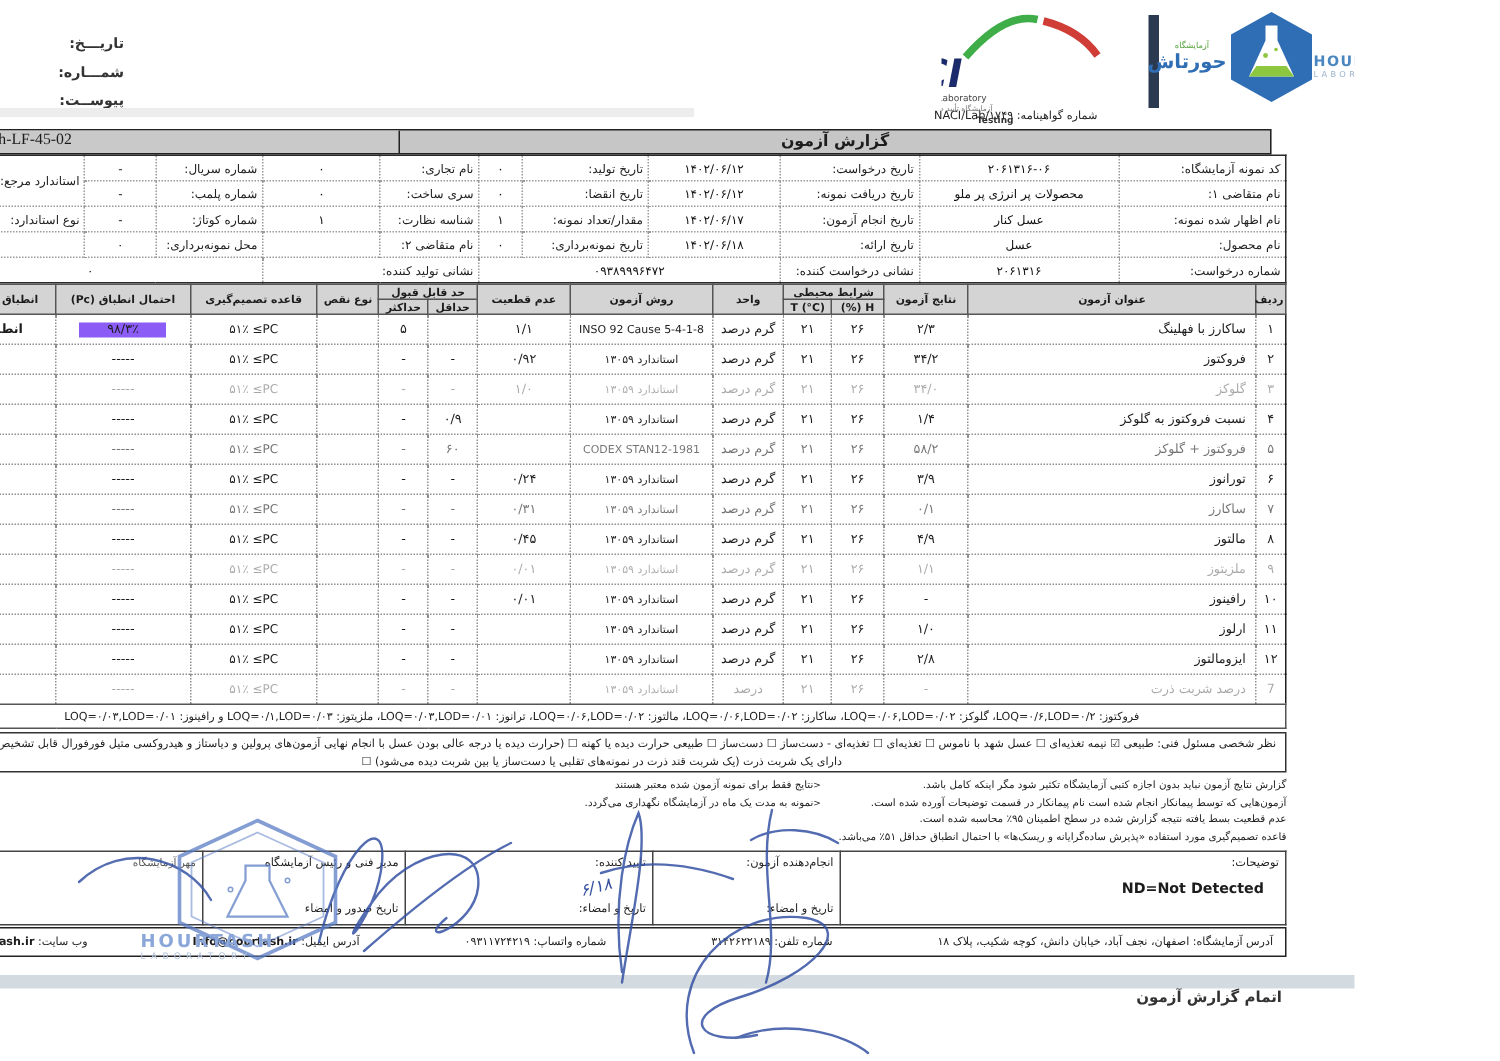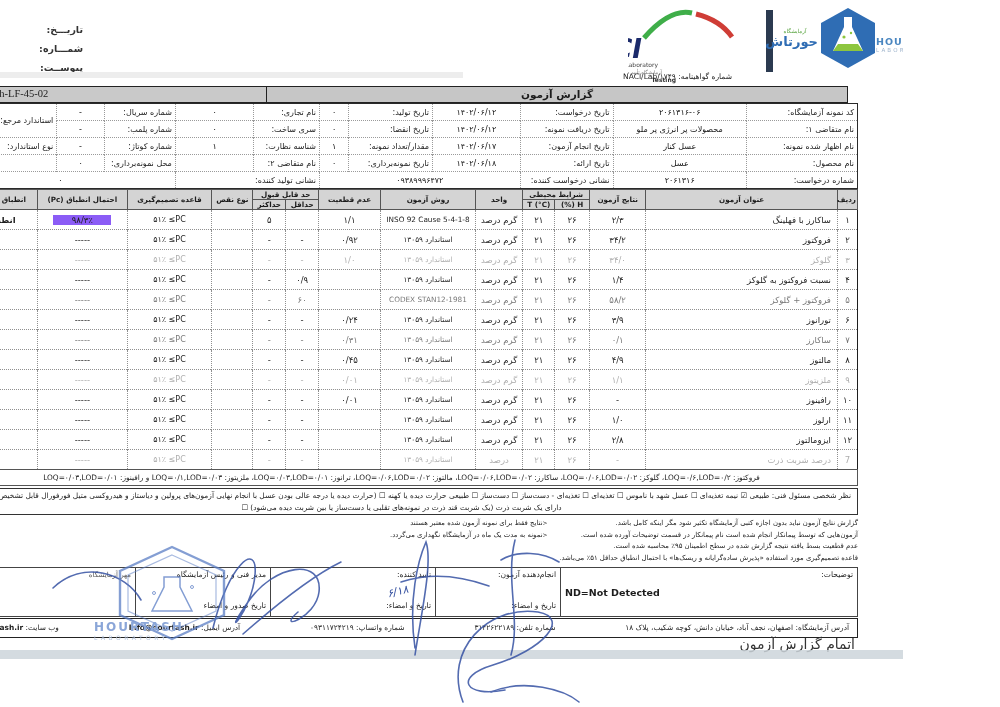--- a/index.html
+++ b/index.html
@@ -52,26 +52,26 @@
   .disc{width:913px;display:flex;margin-top:3px;font-size:6.9px;line-height:1.55;color:#222;}
   .disc .col-r{width:34%;}
   .disc .col-l{width:40%;}
   .disc .spacer{width:26%;}
   .disc div p{margin:0 0 1px 0;}
   .disc .col-l p::before{content:"\003C ";font-size:6px;}
   
   .sigs{width:913px;table-layout:fixed;border:1.3px solid #2a2a2a;margin-top:2px;font-size:7.6px;}
   .sigs td{border:1px solid #444;height:44px;vertical-align:top;padding:2px 4px;position:relative;}
   .sigs .two{display:flex;flex-direction:column;justify-content:space-between;height:40px;}
-  .nd{direction:ltr;text-align:left;font-size:9.5px;font-weight:bold;margin-top:8px;padding-right:10px;}
+  .nd{direction:ltr;text-align:right;font-size:9.5px;font-weight:bold;margin-top:8px;padding-right:10px;}
   
   .contact{width:913px;height:20px;border:1.3px solid #222;margin-top:1px;display:flex;align-items:center;
       justify-content:space-between;padding:0 8px;box-sizing:border-box;font-size:7.4px;white-space:nowrap;}
   .contact .val.ltr{direction:ltr;unicode-bidi:embed;font-weight:bold;}
-  .endnote{position:absolute;top:636px;right:48px;font-size:14px;color:#333;}
+  .endnote{position:absolute;top:660px;right:48px;font-size:10px;color:#333;font-weight:bold;}
   
   .sig-overlay{position:absolute;top:0;right:0;left:0;z-index:6;pointer-events:none;}
   .stamp{position:absolute;top:543px;left:84px;z-index:7;pointer-events:none;}
   .footer-mark{position:absolute;top:620px;left:94px;z-index:7;text-align:left;direction:ltr;}
   .footer-mark .b{font-size:12px;font-weight:bold;color:#8ba6d8;letter-spacing:2px;display:block;}
   .footer-mark .s{font-size:6px;color:#b4c4dd;letter-spacing:3.5px;display:block;}
   .hand{position:absolute;top:585px;right:495px;z-index:8;color:#3450a0;font-size:11px;font-style:italic;
         transform:rotate(-14deg);direction:ltr;}
   .bottom-band{position:absolute;top:650px;left:0;width:1000px;height:9px;background:#ccd5da;opacity:.85;}
 </style>

